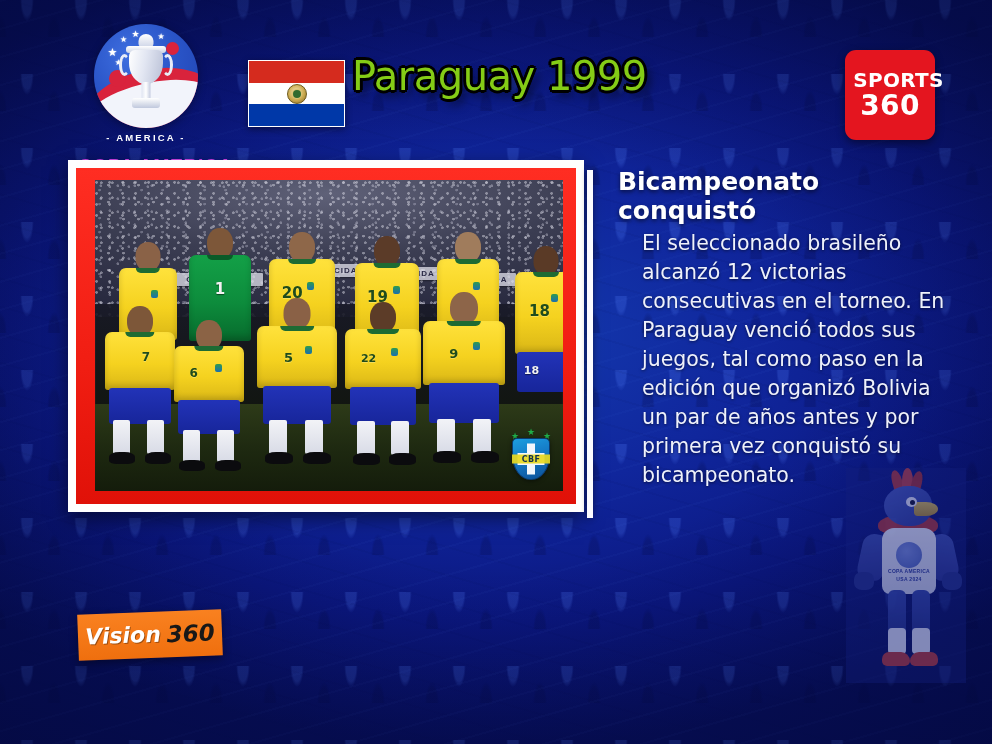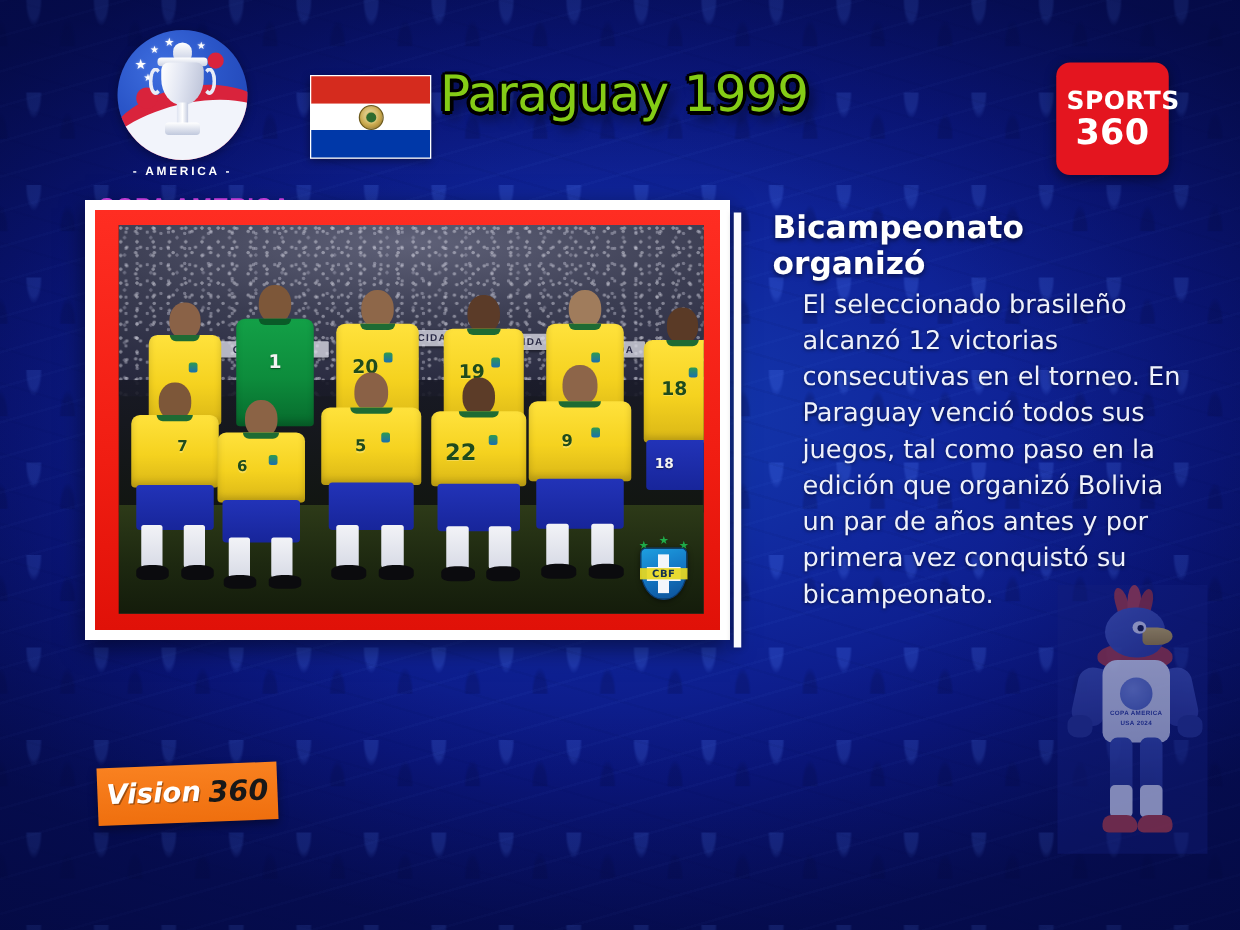--- a/index.html
+++ b/index.html
@@ -514,21 +514,21 @@
           <div class="boot" style="left:10px;top:154px;width:28px;height:12px;"></div>
           <div class="boot" style="left:48px;top:154px;width:28px;height:12px;"></div>
         </div>
 
         <div class="player" style="left:248px;top:122px;width:80px;height:168px;">
           <div class="head" style="top:0;width:26px;height:30px;background:#5c3c28;"></div>
           <div class="jersey" style="top:27px;width:76px;height:60px;">
               <div class="collar"></div>
             </div>
           <div class="crest" style="left:48px;top:46px;"></div>
-          <div class="num" style="top:50px;left:32%;font-size:18px;">22</div>
+          <div class="num" style="top:50px;left:32%;font-size:11px;">22</div>
           <div class="shorts" style="top:85px;width:66px;height:38px;"></div>
           <div class="socks" style="left:14px;top:119px;width:18px;height:34px;"></div>
           <div class="socks" style="left:48px;top:119px;width:18px;height:34px;"></div>
           <div class="boot" style="left:10px;top:151px;width:27px;height:12px;"></div>
           <div class="boot" style="left:46px;top:151px;width:27px;height:12px;"></div>
         </div>
 
         <div class="player" style="left:326px;top:112px;width:86px;height:178px;">
           <div class="head" style="top:0;width:28px;height:32px;background:#8d6549;"></div>
           <div class="jersey" style="top:29px;width:82px;height:64px;">
@@ -556,21 +556,21 @@
       </div>
 
     </div>
   </div>
 </div>
 
 <div class="layer" id="divider"></div>
 
 <div class="layer" id="text-panel">
   <div id="panel-heading">Bicampeonato
-organizó</div>
+conquistó</div>
   <div id="panel-body">El seleccionado brasileño alcanzó 12 victorias consecutivas en el torneo. En Paraguay venció todos sus juegos, tal como paso en la edición que organizó Bolivia un par de años antes y por primera vez conquistó su bicampeonato.</div>
 </div>
 
 <div class="layer" id="mascot">
   <div class="m-part" id="m-crest1"></div>
   <div class="m-part" id="m-crest2"></div>
   <div class="m-part" id="m-crest3"></div>
   <div class="m-part" id="m-ruff"></div>
   <div class="m-part" id="m-head"></div>
   <div class="m-part" id="m-beak"></div>

